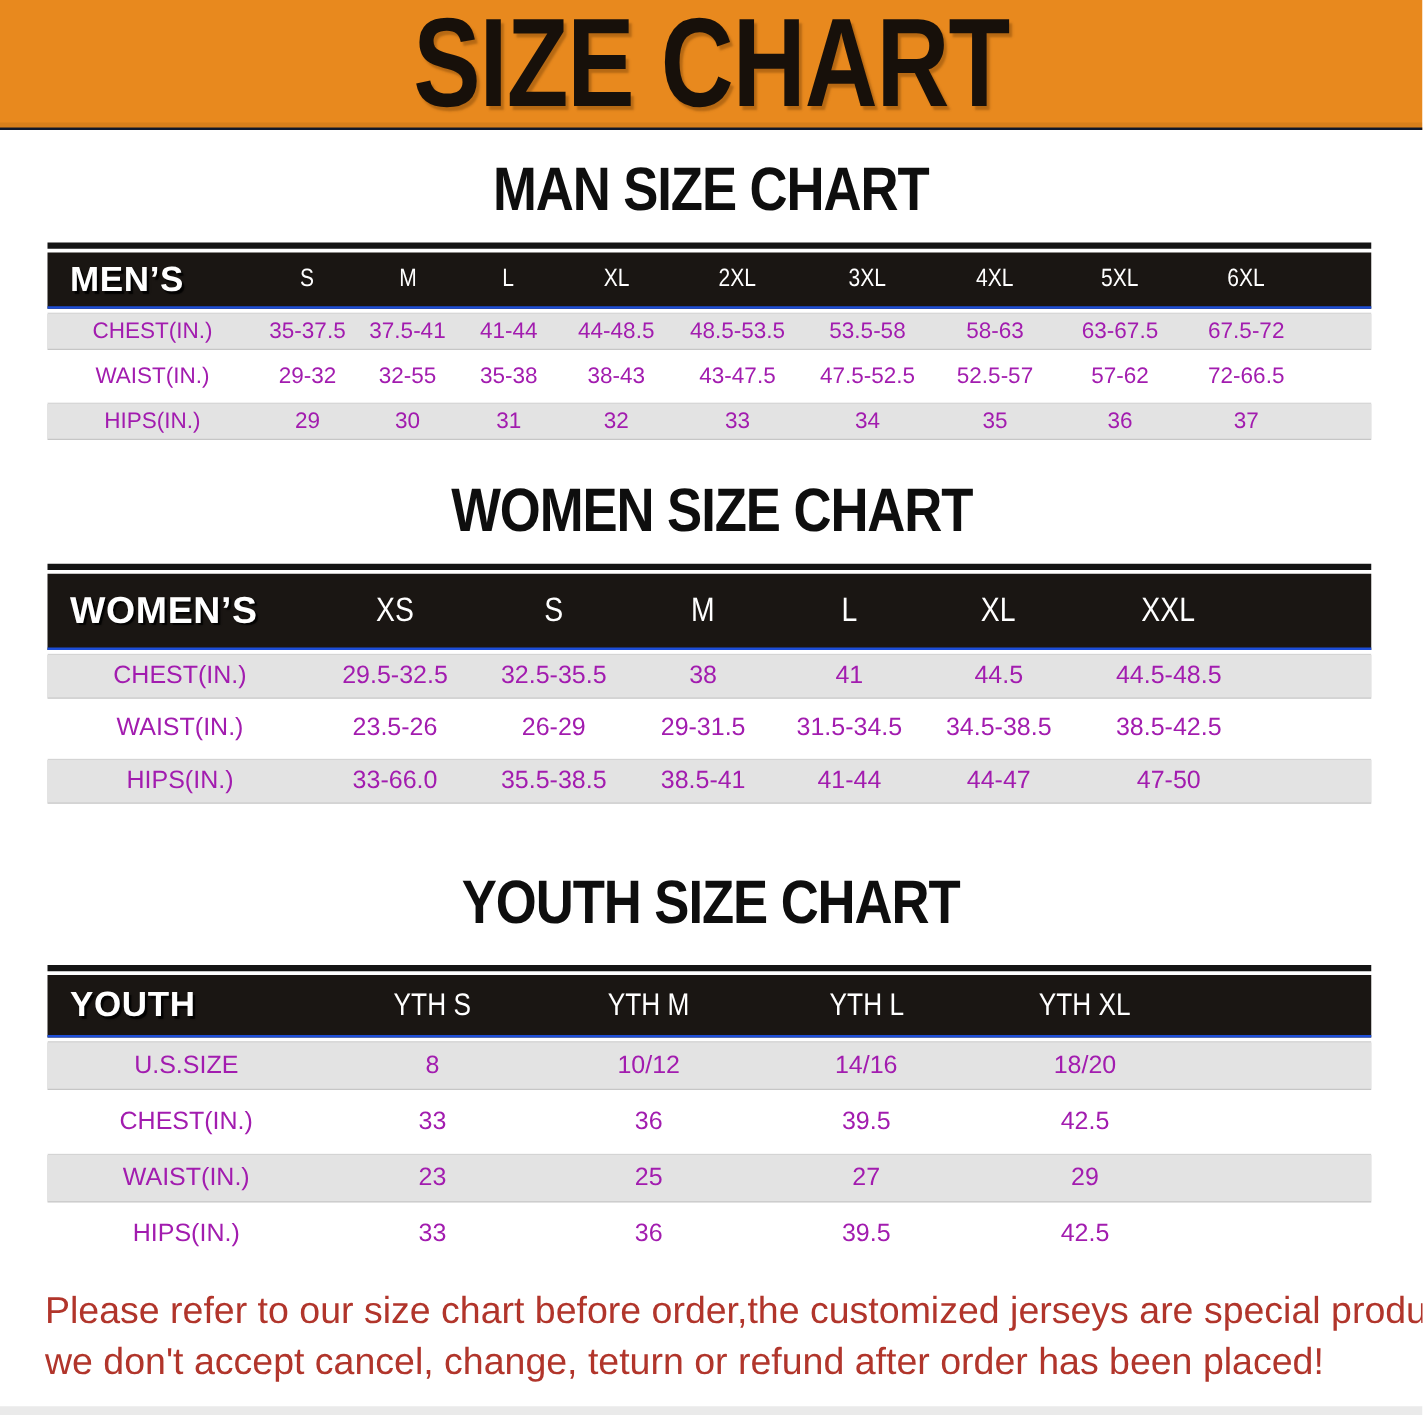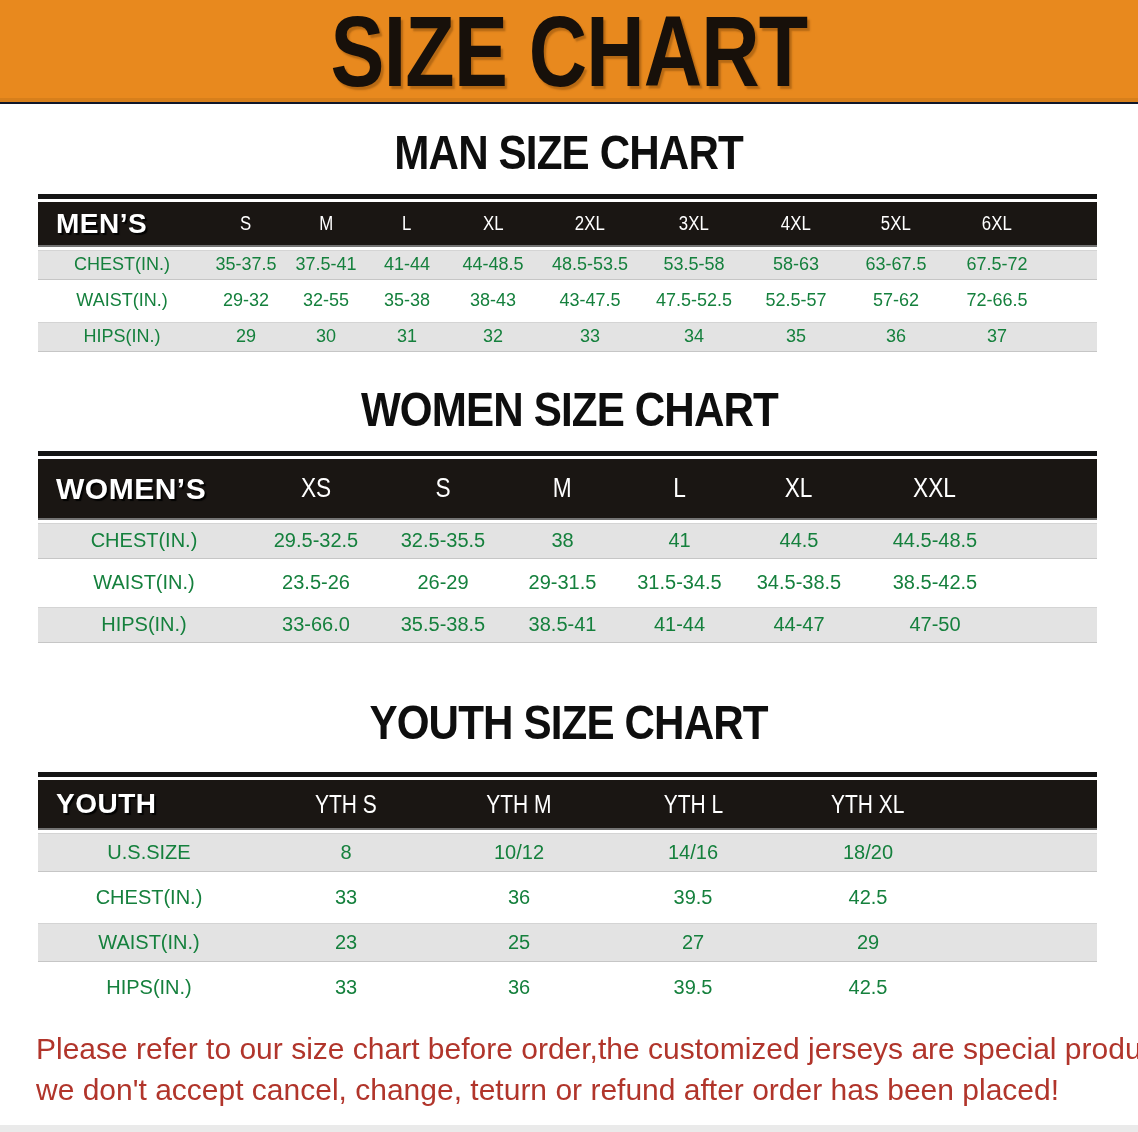--- a/index.html
+++ b/index.html
@@ -60,42 +60,42 @@
   .sizetable.t-women{margin-top:20px;}
   .sizetable.t-youth{margin-top:28px;}
   .topline{height:5px;background:#141414;margin-bottom:3px;}
   .trow{display:grid;align-items:center;}
   .t-men   .trow{grid-template-columns:168px 80px 80px 82px 90px 104px 104px 100px 100px 102px 1fr;}
   .t-women .trow{grid-template-columns:212px 132px 122px 117px 117px 122px 150px 1fr;}
   .t-youth .trow{grid-template-columns:222px 172px 174px 174px 176px 1fr;}
   .thead{
     background:var(--table-header-black);
     color:#ffffff;
-    border-bottom:2px solid #737373;
+    border-bottom:2px solid #1d4ed8;
   }
   .t-men .thead{height:45px;}
   .t-women .thead{height:61px;}
   .t-youth .thead{height:50px;}
   .cell{min-width:0;}
   .label-cell{
     font-weight:bold;
     padding-left:18px;
     letter-spacing:0.5px;
     text-shadow:2px 2px 1px rgba(0,0,0,0.9);
     white-space:nowrap;
   }
   .t-men .label-cell{font-size:28px;}
   .t-women .label-cell{font-size:30px;}
   .t-youth .label-cell{font-size:28px;}
   .head-cell{text-align:center;}
   .t-men .head-cell{font-size:20px;}
   .t-women .head-cell{font-size:27px;}
   .t-youth .head-cell{font-size:25px;}
   .cond{display:inline-block;transform:scaleX(0.84);transform-origin:center;white-space:nowrap;}
-  .drow{color:#15803d;margin-top:7px;}
+  .drow{color:#a21caf;margin-top:7px;}
   .thead + .drow{margin-top:3px;}
   .t-men .drow{height:29px;font-size:18px;}
   .t-women .drow{height:35px;font-size:20px;}
   .t-youth .drow{height:38px;font-size:20px;}
   .row-gray{background:var(--row-gray);box-shadow:0 1px 0 #c6c6c6, inset 0 1px 0 #d4d4d4;}
   .row-white{background:#ffffff;}
   .rlabel,.val{text-align:center;white-space:nowrap;}
   
   .footnote{
     margin-top:22px;

